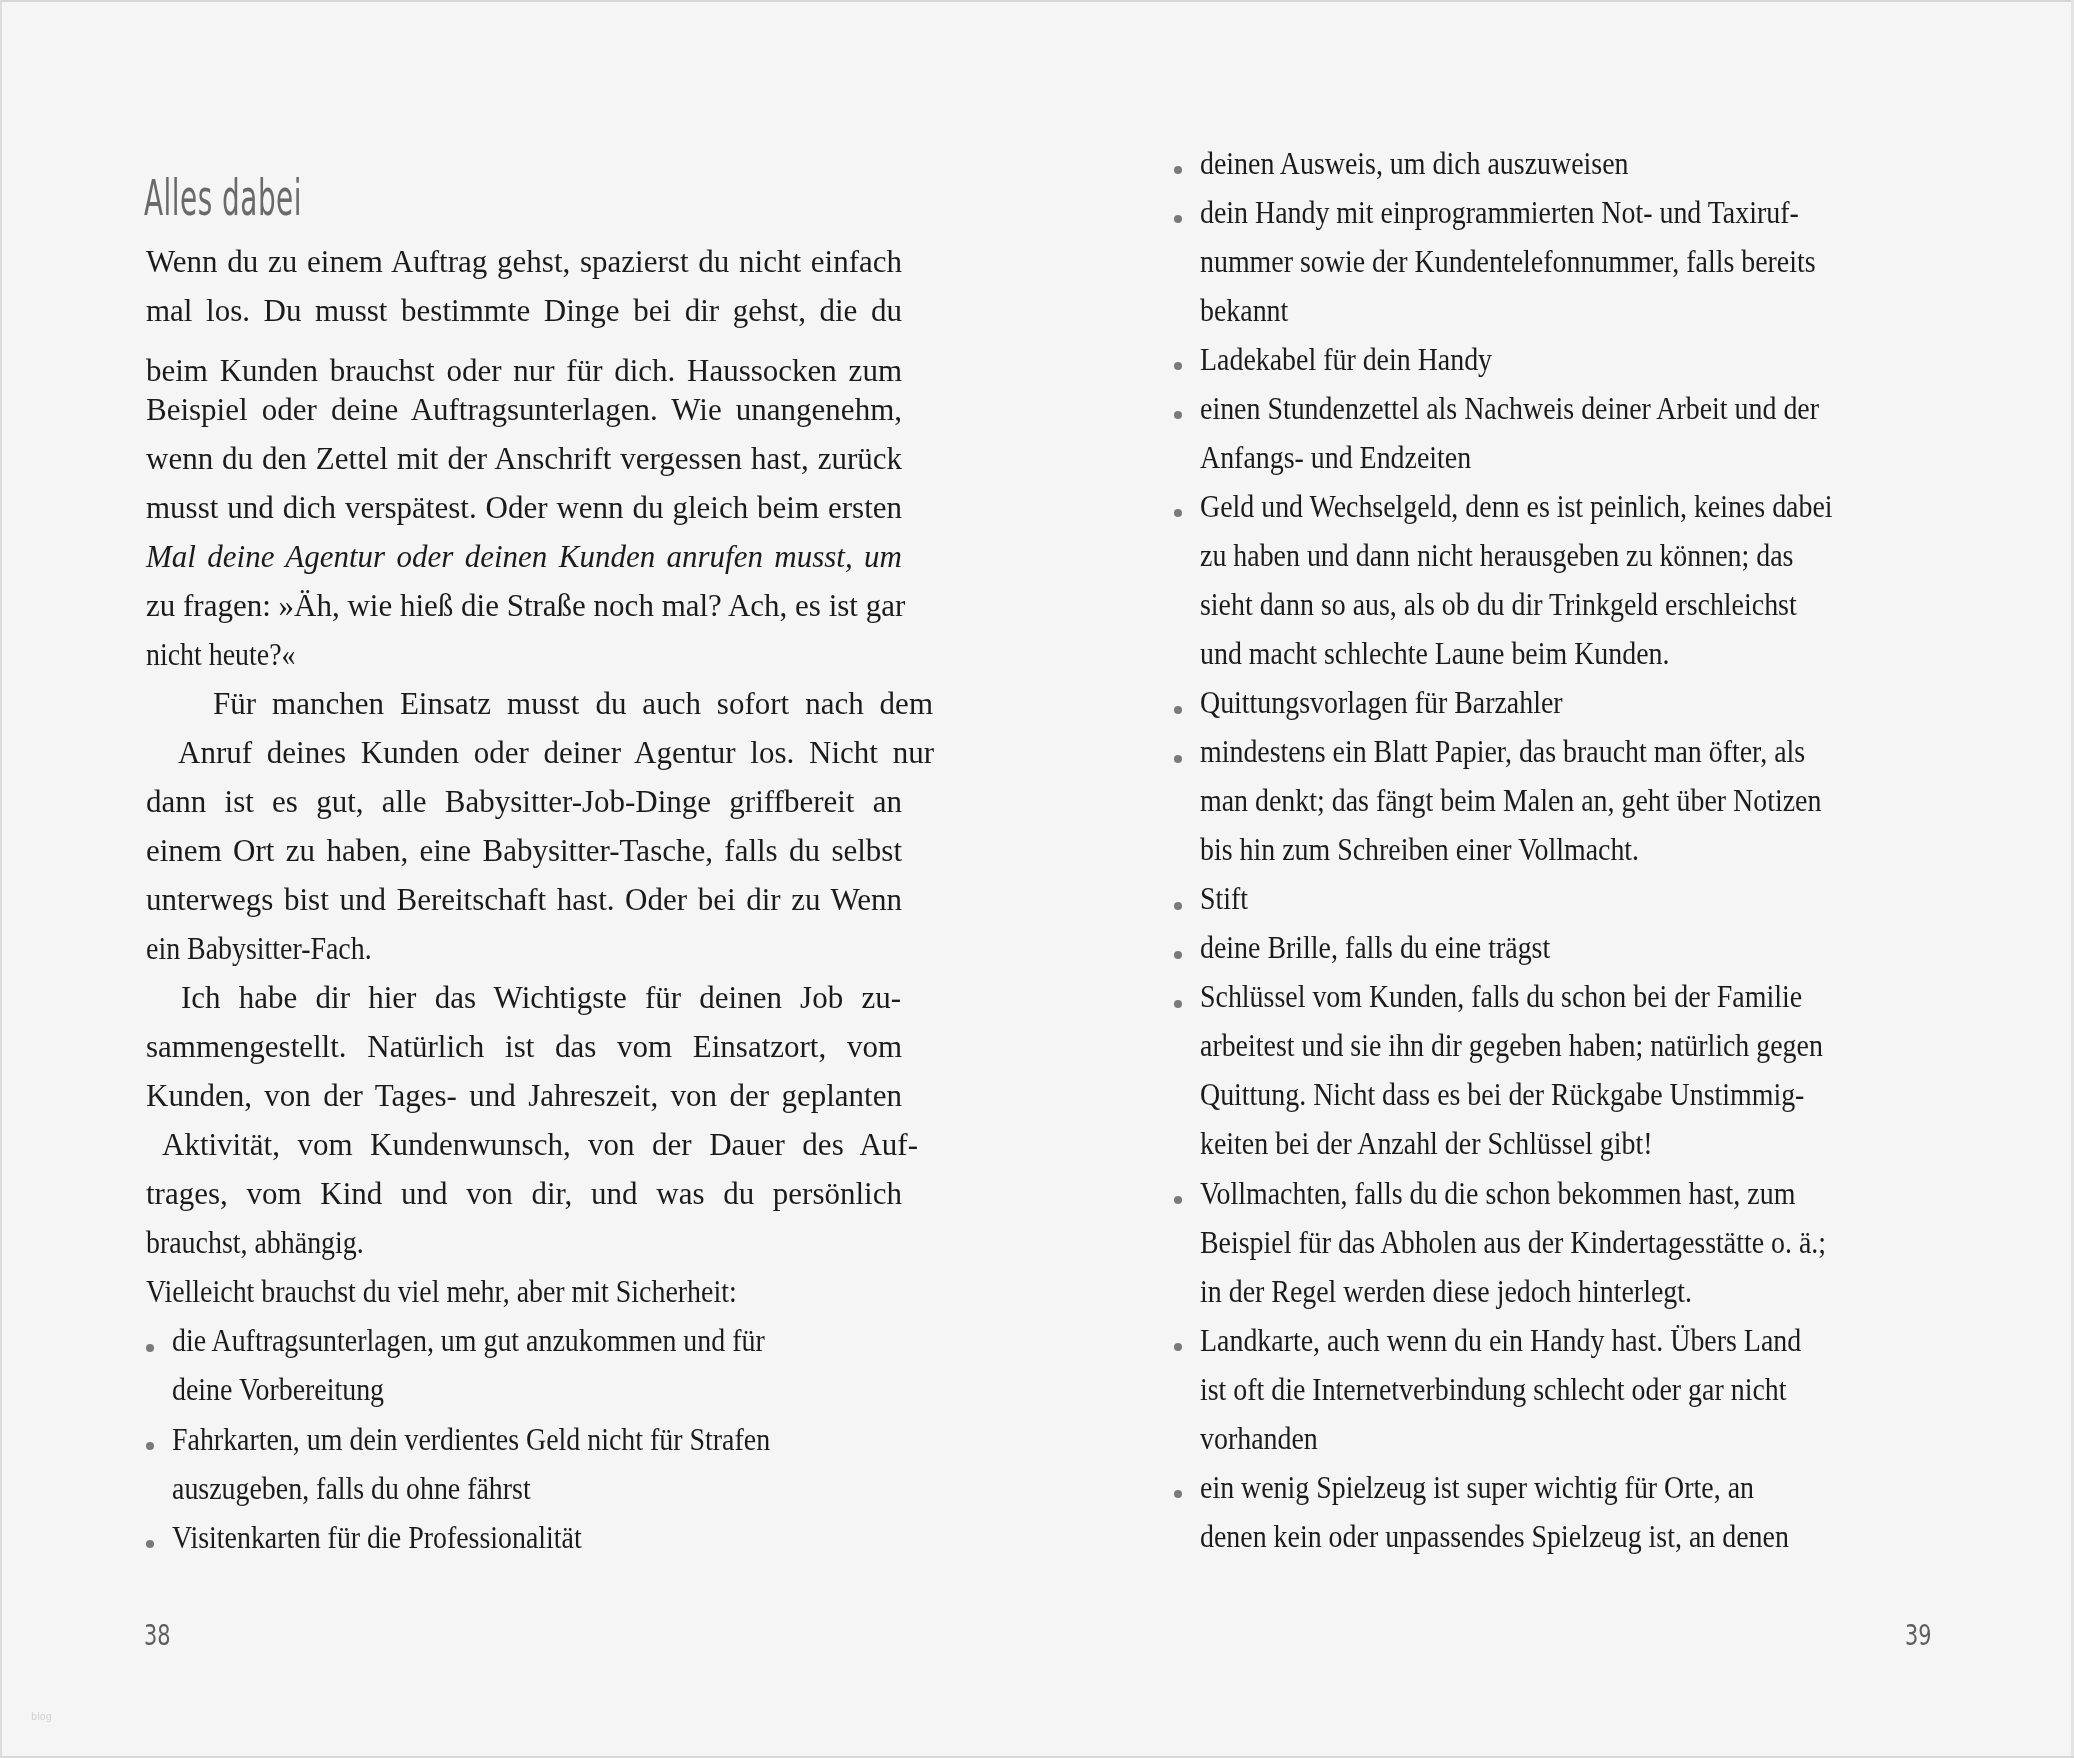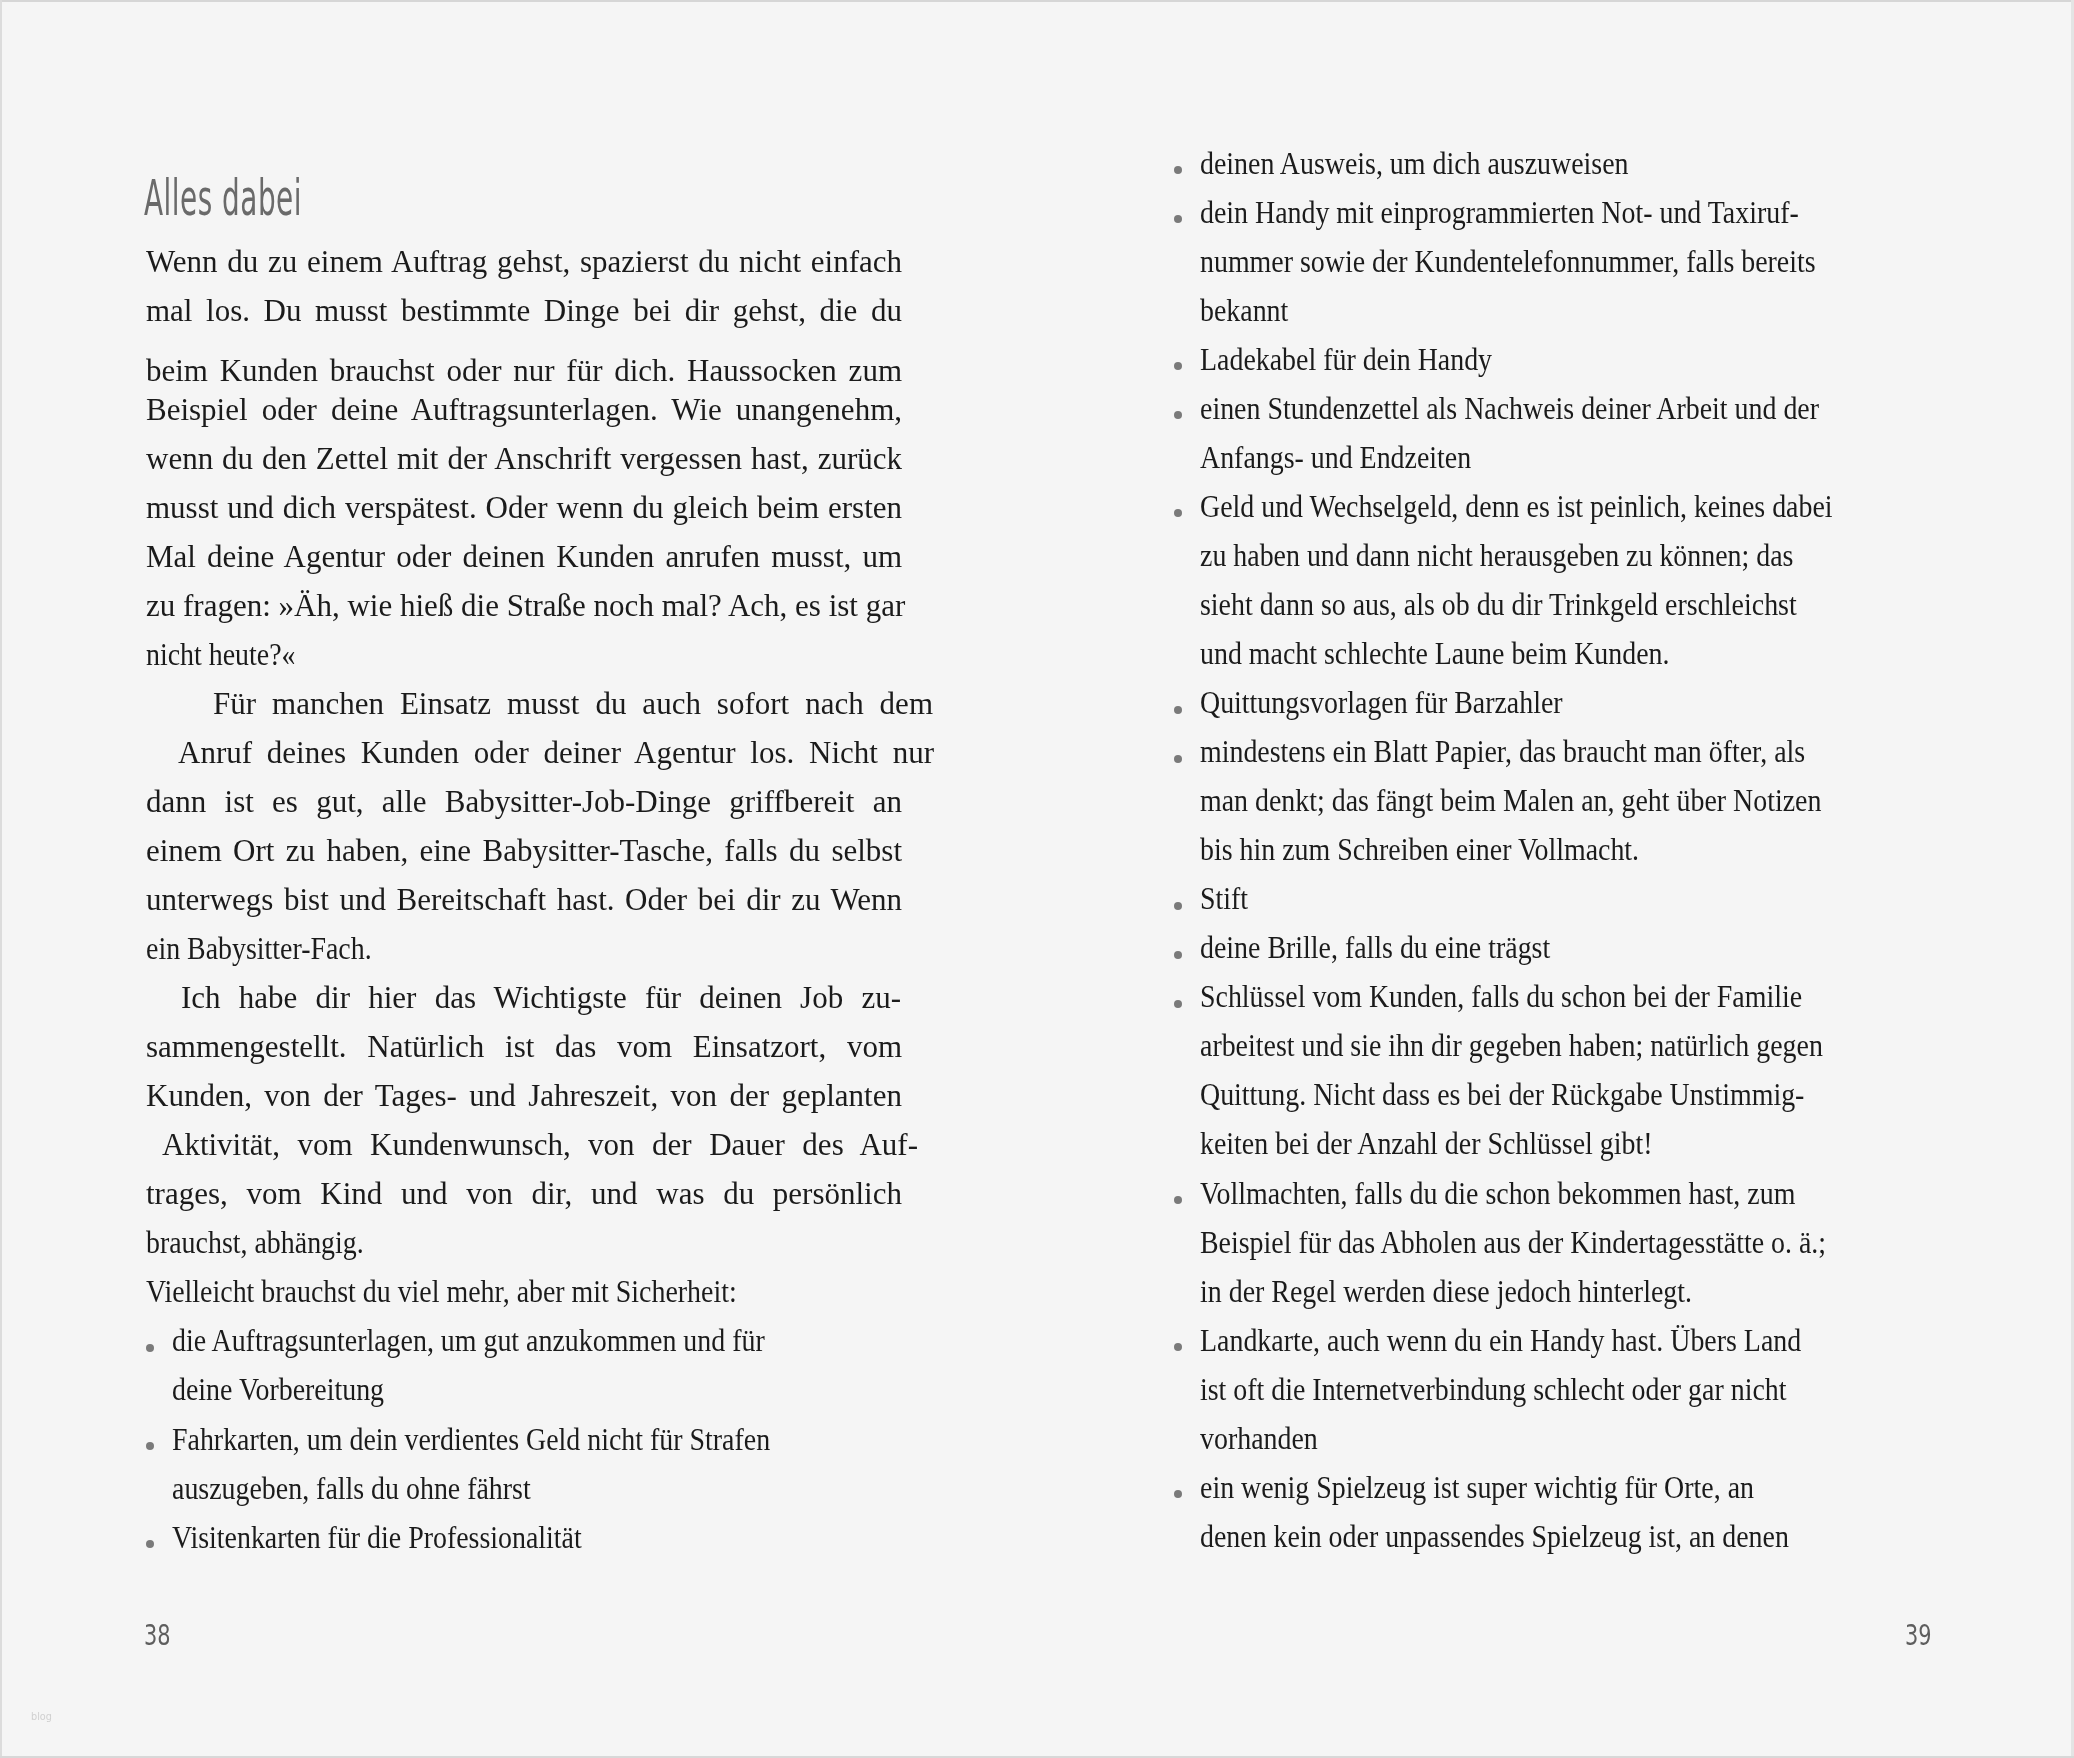--- a/index.html
+++ b/index.html
@@ -57,21 +57,21 @@
 
 <div class="page page-left">
   <h1 class="title">Alles dabei</h1>
   <div id="left-body">
       <div class="line just" style="left: 146px; top: 237px; width: 756px; text-align: justify; transform: scaleX(1); text-align-last: justify;">Wenn du zu einem Auftrag gehst, spazierst du nicht einfach</div>
       <div class="line just" style="left: 146px; top: 286px; width: 756px; text-align: justify; transform: scaleX(1); text-align-last: justify;">mal los. Du musst bestimmte Dinge bei dir gehst, die du</div>
       <div class="line just" style="left: 146px; top: 318px; width: 756px; text-align: justify; transform: scaleX(1); text-align-last: justify; margin-top: 28px;">beim Kunden brauchst oder nur für dich. Haussocken zum</div>
       <div class="line just" style="left: 146px; top: 385px; width: 756px; text-align: justify; transform: scaleX(1); text-align-last: justify;">Beispiel oder deine Auftragsunterlagen. Wie unangenehm,</div>
       <div class="line just" style="left: 146px; top: 434px; width: 756px; text-align: justify; transform: scaleX(1); text-align-last: justify;">wenn du den Zettel mit der Anschrift vergessen hast, zurück</div>
       <div class="line just" style="left: 146px; top: 483px; width: 756px; text-align: justify; transform: scaleX(1); text-align-last: justify;">musst und dich verspätest. Oder wenn du gleich beim ersten</div>
-      <div class="line just" style="left: 146px; top: 532px; width: 756px; text-align: justify; transform: scaleX(1); text-align-last: justify;">Mal deine Agentur oder deinen Kunden anrufen musst, um</div>
+      <div class="line just" style="left: 146px; top: 532px; width: 756px; text-align: justify; transform: scaleX(1); text-align-last: justify; font-style: italic;">Mal deine Agentur oder deinen Kunden anrufen musst, um</div>
       <div class="line just" style="left: 146px; top: 581px; width: 756px; text-align: justify; transform: scaleX(1); text-align-last: justify;">zu fragen: »Äh, wie hieß die Straße noch mal? Ach, es ist gar</div>
       <div class="line" style="left: 146px; top: 630px; width: 756px; transform: scaleX(0.9);">nicht heute?«</div>
       <div class="line just" style="left: 181px; top: 679px; width: 720px; text-align: justify; transform: scaleX(1); text-align-last: justify; margin-left: 32px;">Für manchen Einsatz musst du auch sofort nach dem</div>
       <div class="line just" style="left: 146px; top: 728px; width: 756px; text-align: justify; transform: scaleX(1); text-align-last: justify; margin-left: 32px;">Anruf deines Kunden oder deiner Agentur los. Nicht nur</div>
       <div class="line just" style="left: 146px; top: 777px; width: 756px; text-align: justify; transform: scaleX(1); text-align-last: justify;">dann ist es gut, alle Babysitter-Job-Dinge griffbereit an</div>
       <div class="line just" style="left: 146px; top: 826px; width: 756px; text-align: justify; transform: scaleX(1); text-align-last: justify;">einem Ort zu haben, eine Babysitter-Tasche, falls du selbst</div>
       <div class="line just" style="left: 146px; top: 875px; width: 756px; text-align: justify; transform: scaleX(1); text-align-last: justify;">unterwegs bist und Bereitschaft hast. Oder bei dir zu Wenn</div>
       <div class="line" style="left: 146px; top: 924px; width: 756px; transform: scaleX(0.9);">ein Babysitter-Fach.</div>
       <div class="line just" style="left: 181px; top: 973px; width: 720px; text-align: justify; transform: scaleX(1); text-align-last: justify;">Ich habe dir hier das Wichtigste für deinen Job zu-</div>
       <div class="line just" style="left: 146px; top: 1022px; width: 756px; text-align: justify; transform: scaleX(1); text-align-last: justify;">sammengestellt. Natürlich ist das vom Einsatzort, vom</div>

